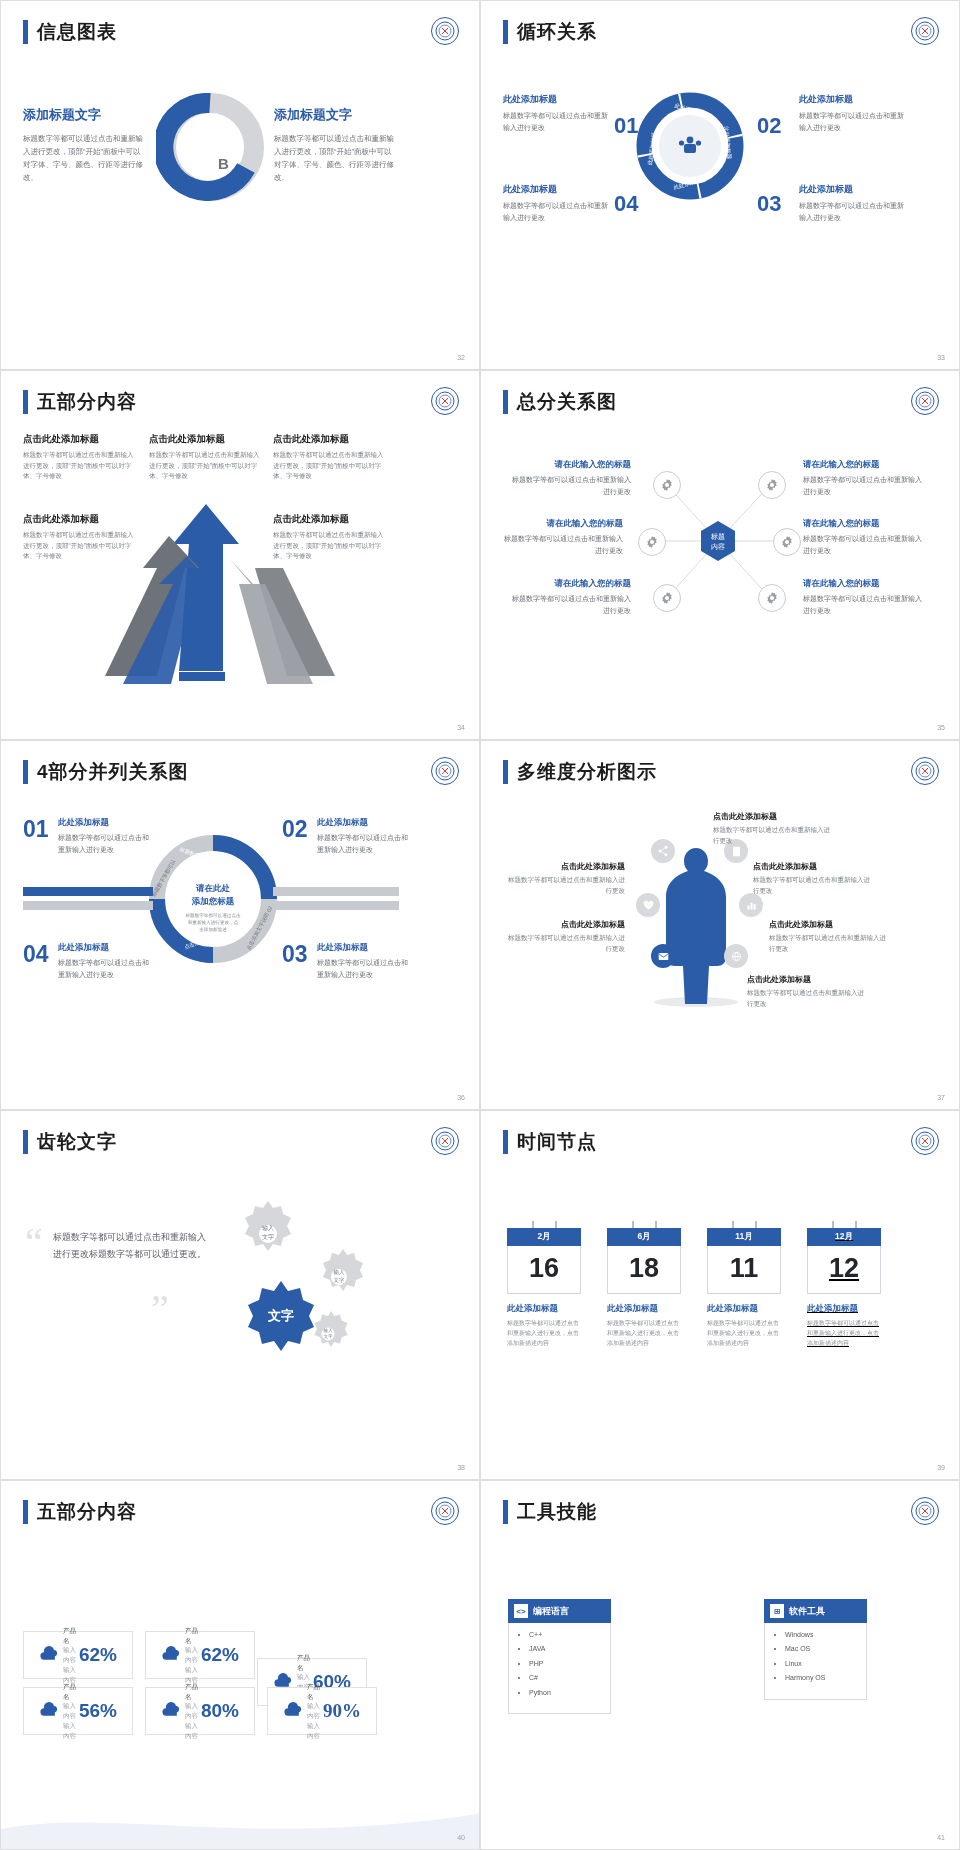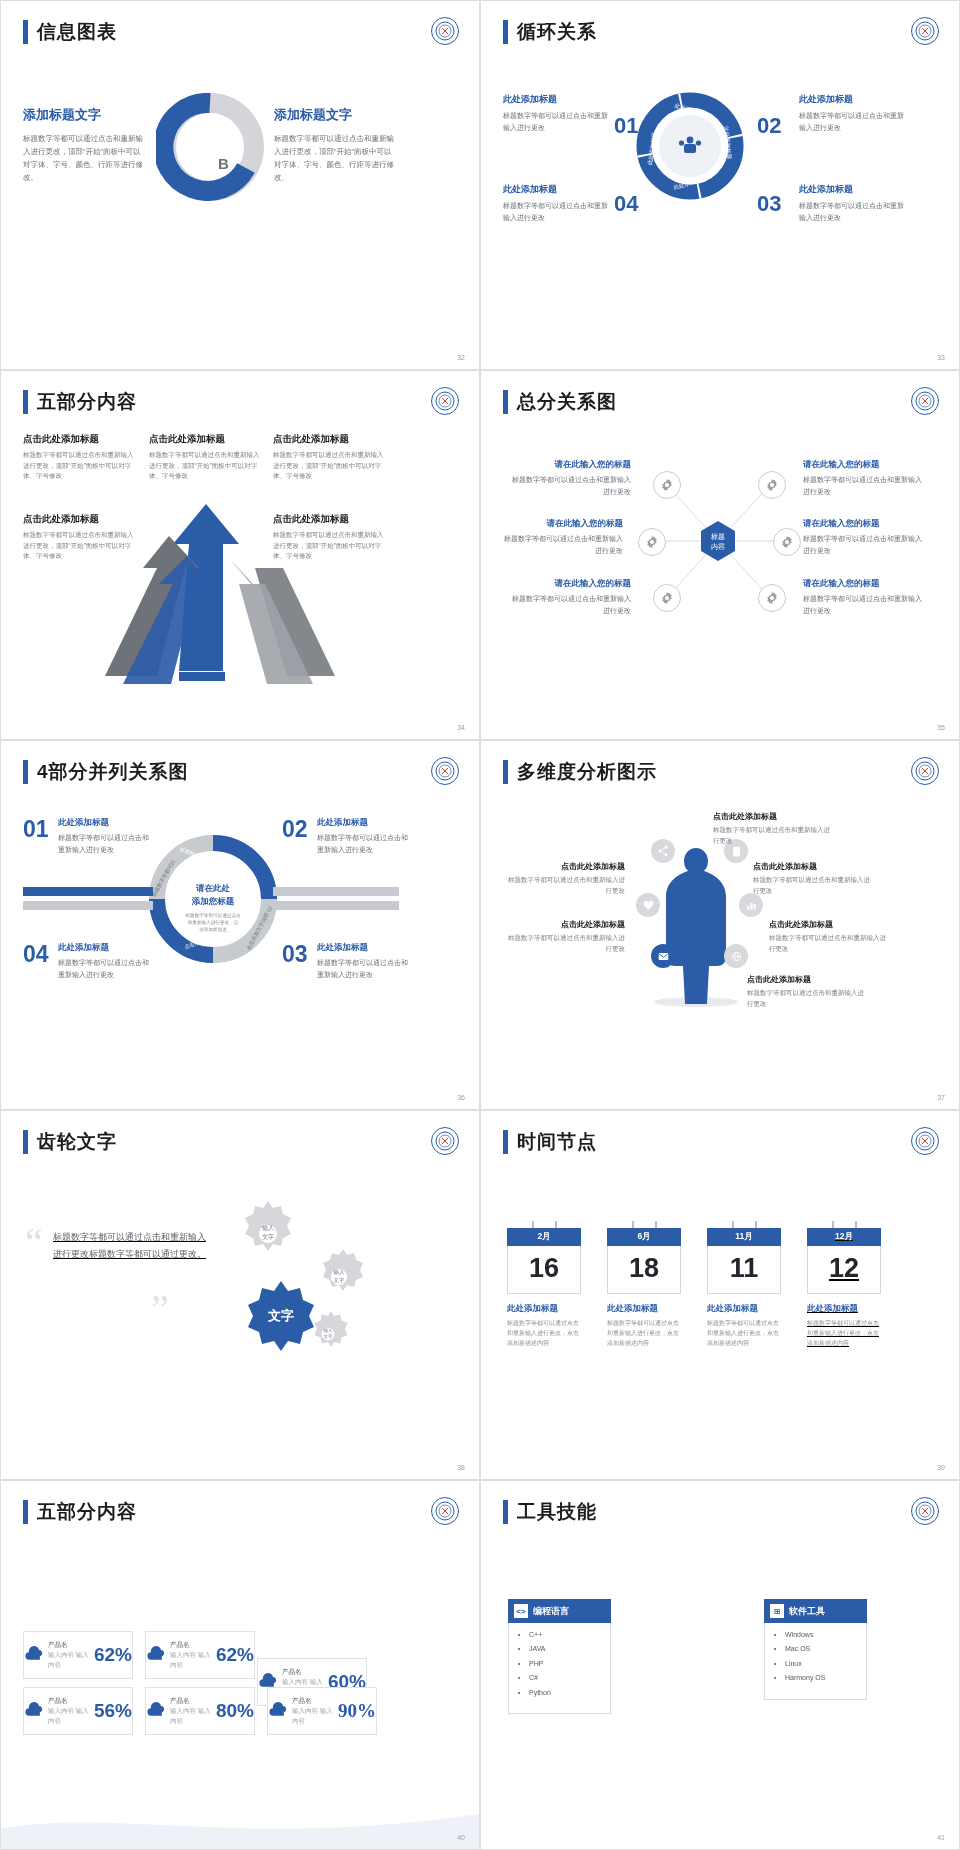--- a/index.html
+++ b/index.html
@@ -42,34 +42,34 @@
   .s36 .num{font-size:23px;font-weight:bold;color:#2b5ca8;position:absolute;}
   .s36 .h{font-size:8.5px;font-weight:bold;color:#2b5ca8;margin-bottom:3px;}
   .s36 .p{font-size:7px;color:#6b7077;line-height:1.7;}
   
   .s37 .cell{position:absolute;width:122px;}
   .s37 .h{font-size:8px;font-weight:bold;color:#1d1d1d;margin-bottom:3px;}
   .s37 .p{font-size:6.5px;color:#7a7f86;line-height:1.65;}
   .icobub{position:absolute;width:24px;height:24px;border-radius:50%;background:#d7d9dc;display:flex;align-items:center;justify-content:center;}
   .icobub.on{background:#2b5ca8;}
   
-  .quote{position:absolute;left:30px;top:118px;width:175px;text-decoration:underline;}
+  .quote{position:absolute;left:30px;top:118px;width:175px;}
   .quote .p{font-size:9px;color:#5b6068;line-height:1.9;padding-left:22px;}
   .qmark{position:absolute;font-size:40px;color:#dfe1e4;font-family:"Liberation Serif",serif;line-height:1;}
   
   .cal{position:absolute;width:74px;}
   .cal .ring{height:7px;display:flex;justify-content:space-around;padding:0 14px;}
   .cal .ring i{display:block;width:2px;height:7px;background:#b9bcc1;}
   .cal .head{background:#2b5ca8;color:#fff;font-size:8.5px;text-align:center;padding:3px 0;font-weight:bold;}
   .cal .big{border:1px solid #d4d7db;border-top:none;text-align:center;font-size:27px;font-weight:bold;color:#23262a;padding:7px 0 9px;}
   .cal .t{font-size:8.5px;font-weight:bold;color:#2b5ca8;margin-top:9px;}
   .cal .p{font-size:6px;color:#8a8f96;line-height:1.7;margin-top:3px;}
   
   .s40 .intro{position:absolute;left:22px;top:64px;width:355px;font-size:7.5px;color:#6b7077;line-height:1.85;}
-  .pcard{position:absolute;width:110px;height:48px;border:1px solid #dfe1e5;background:#fff;box-sizing:border-box;display:flex;align-items:center;padding:0 0;}
+  .pcard{position:absolute;width:110px;height:48px;border:1px solid #dfe1e5;background:#fff;box-sizing:border-box;display:flex;align-items:center;padding:0 15px;}
   .pcard .ico{width:20px;height:18px;margin-right:4px;}
   .pcard .nm{font-size:6.5px;color:#4d5258;line-height:1.5;}
   .pcard .pct{margin-left:auto;font-size:19px;font-weight:bold;color:#2b5ca8;}
   .wave{position:absolute;left:0;bottom:0;width:100%;height:46px;}
   
   .skill{position:absolute;width:103px;}
   .skill .hd{background:#2b5ca8;color:#fff;font-size:9px;font-weight:bold;display:flex;align-items:center;padding:5px 6px;}
   .skill .hd .ib{width:14px;height:14px;background:#fff;color:#2b5ca8;font-size:8px;display:flex;align-items:center;justify-content:center;margin-right:5px;font-weight:bold;}
   .skill .bd{border:1px solid #d9dbdf;border-top:none;padding:8px 6px 10px 6px;}
   .skill li{font-size:7px;color:#55595f;margin:0 0 6px 2px;line-height:1.2;}

